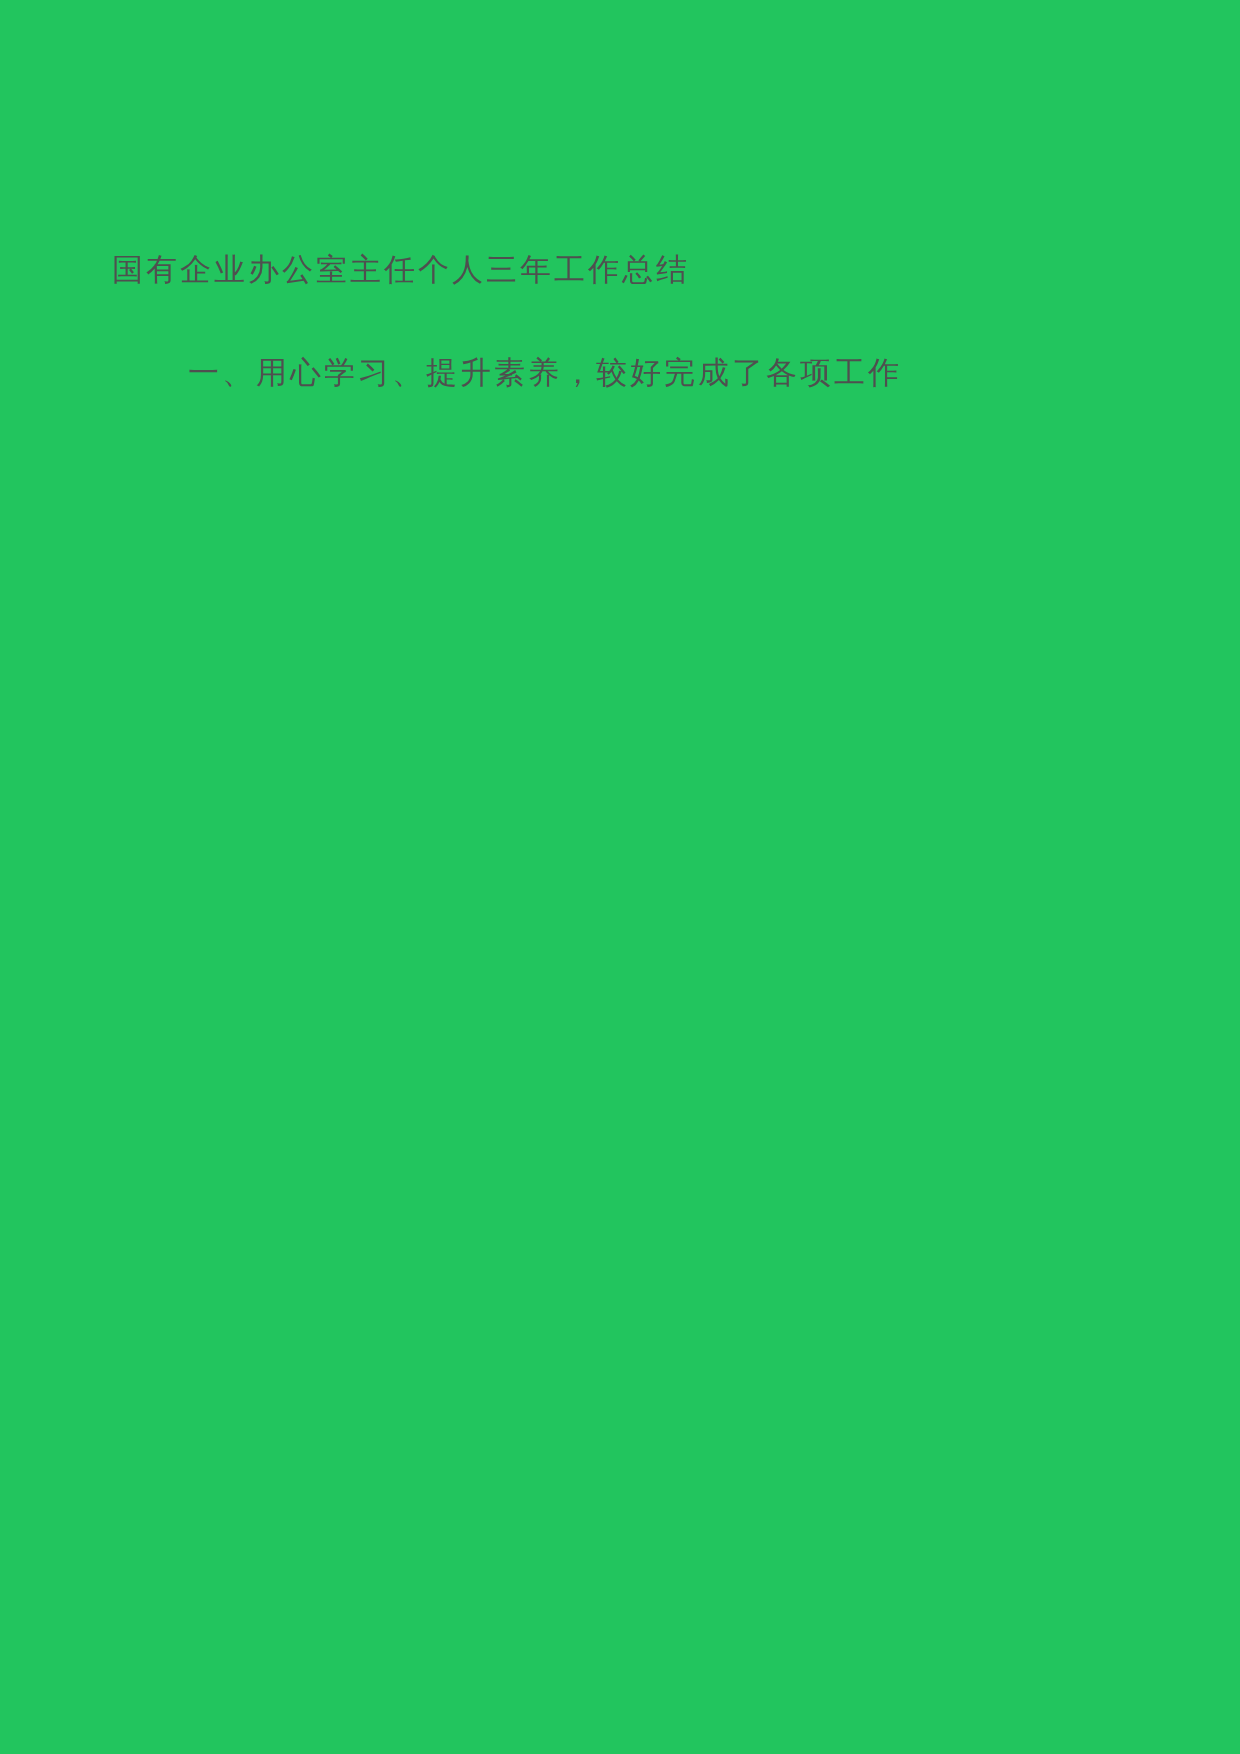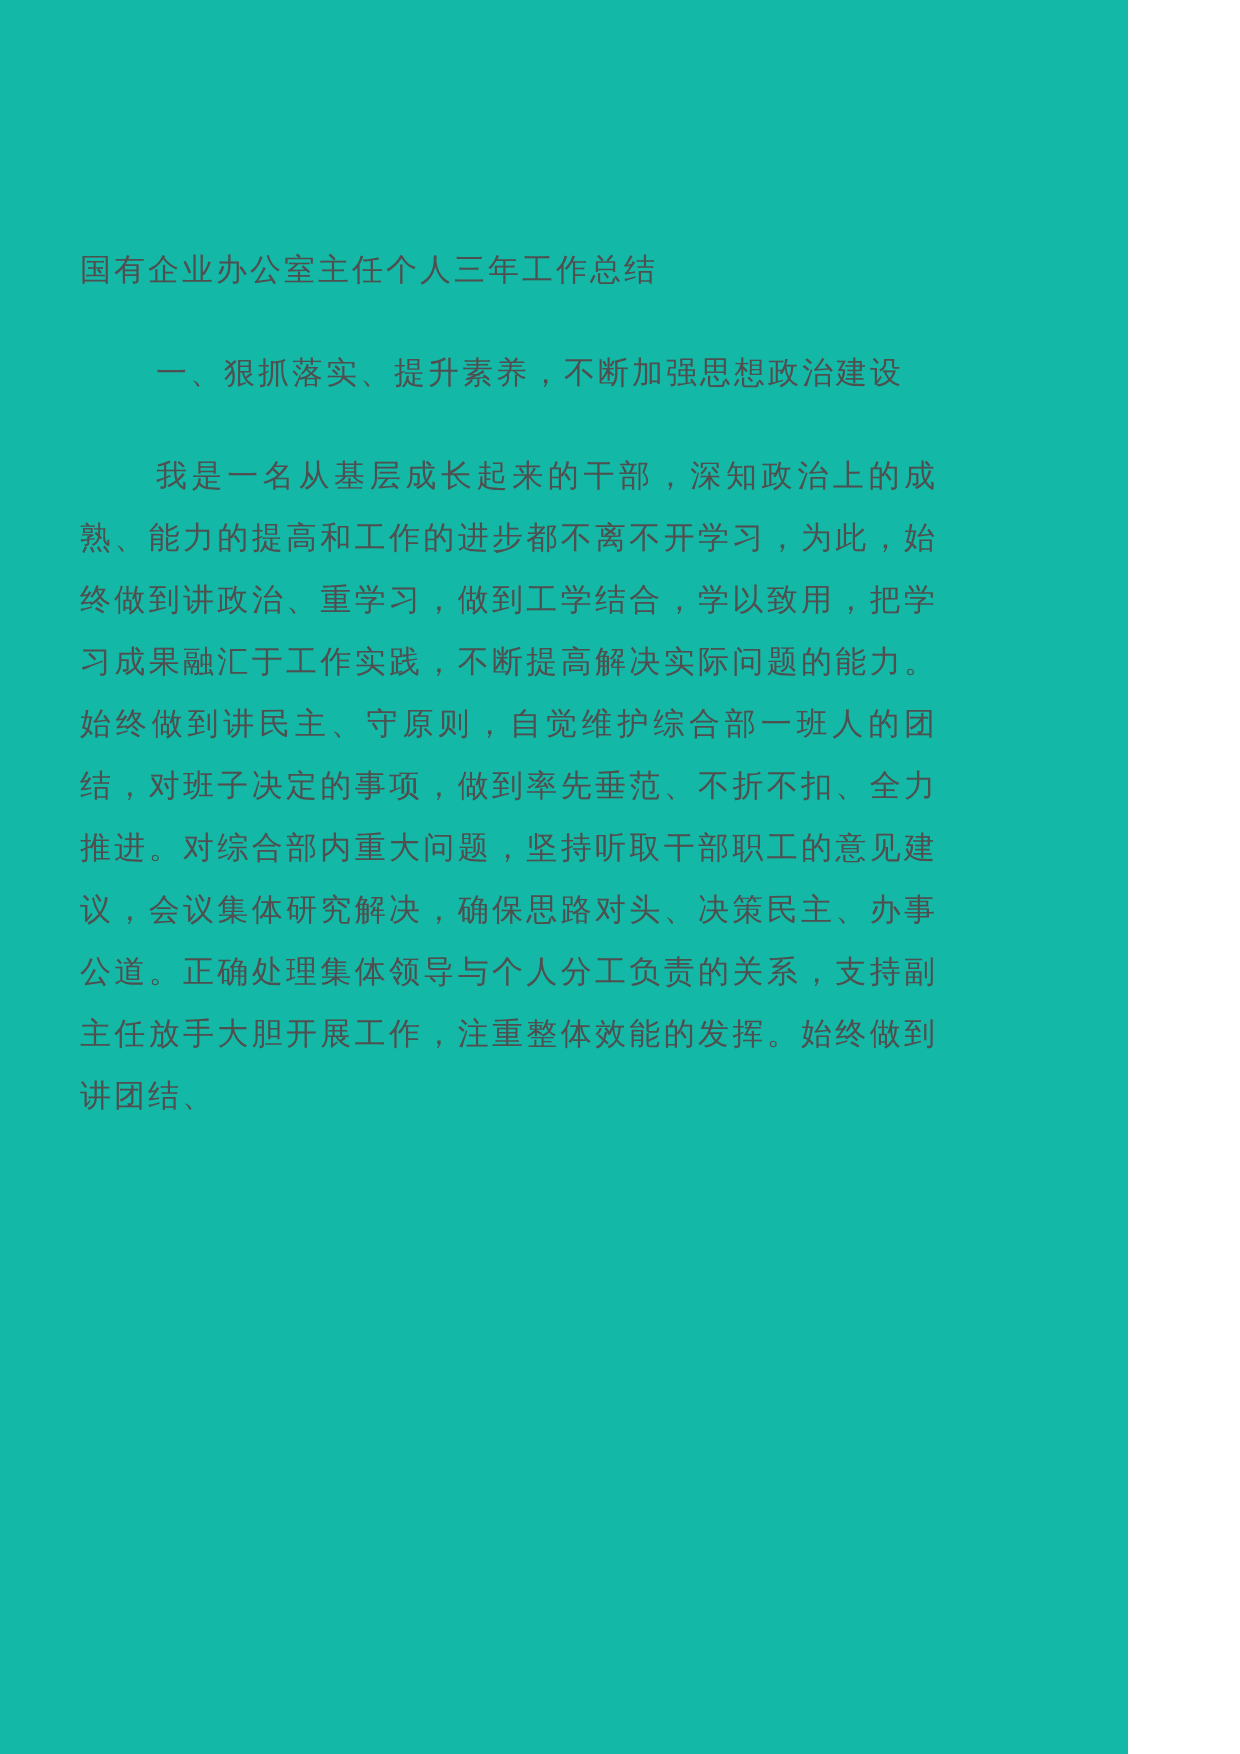--- a/index.html
+++ b/index.html
@@ -8,24 +8,24 @@
       background: #ffffff;
     }
     body {
       width: 1240px;
       height: 1754px;
       font-family: "Liberation Sans", sans-serif;
     }
     .page {
       position: relative;
       box-sizing: border-box;
-      width: 1128px;
+      width: 1240px;
       height: 1754px;
-      background: #14b8a6;
-      padding: 239px 190px 0 80px;
+      background: #22c55e;
+      padding: 239px 190px 0 112px;
       overflow: hidden;
     }
     .doc-title,
     .doc-para {
       margin: 0 0 41px 0;
       font-size: 31px;
       font-weight: 400;
       line-height: 62px;
       letter-spacing: 3px;
       color: #4f4f4f;
@@ -41,17 +41,16 @@
     }
   </style>
 </head>
 <body>
 
 <div class="page">
 
   <div class="doc-title">国有企业办公室主任个人三年工作总结</div>
 
 
-  <p class="doc-para indent-2">一、狠抓落实、提升素养，不断加强思想政治建设</p>
+  <p class="doc-para indent-2">一、用心学习、提升素养，较好完成了各项工作</p>
 
-  <p class="doc-para indent-2">我是一名从基层成长起来的干部，深知政治上的成熟、能力的提高和工作的进步都不离不开学习，为此，始终做到讲政治、重学习，做到工学结合，学以致用，把学习成果融汇于工作实践，不断提高解决实际问题的能力。始终做到讲民主、守原则，自觉维护综合部一班人的团结，对班子决定的事项，做到率先垂范、不折不扣、全力推进。对综合部内重大问题，坚持听取干部职工的意见建议，会议集体研究解决，确保思路对头、决策民主、办事公道。正确处理集体领导与个人分工负责的关系，支持副主任放手大胆开展工作，注重整体效能的发挥。始终做到讲团结、</p>
 
 </div>
 
 </body></html>

